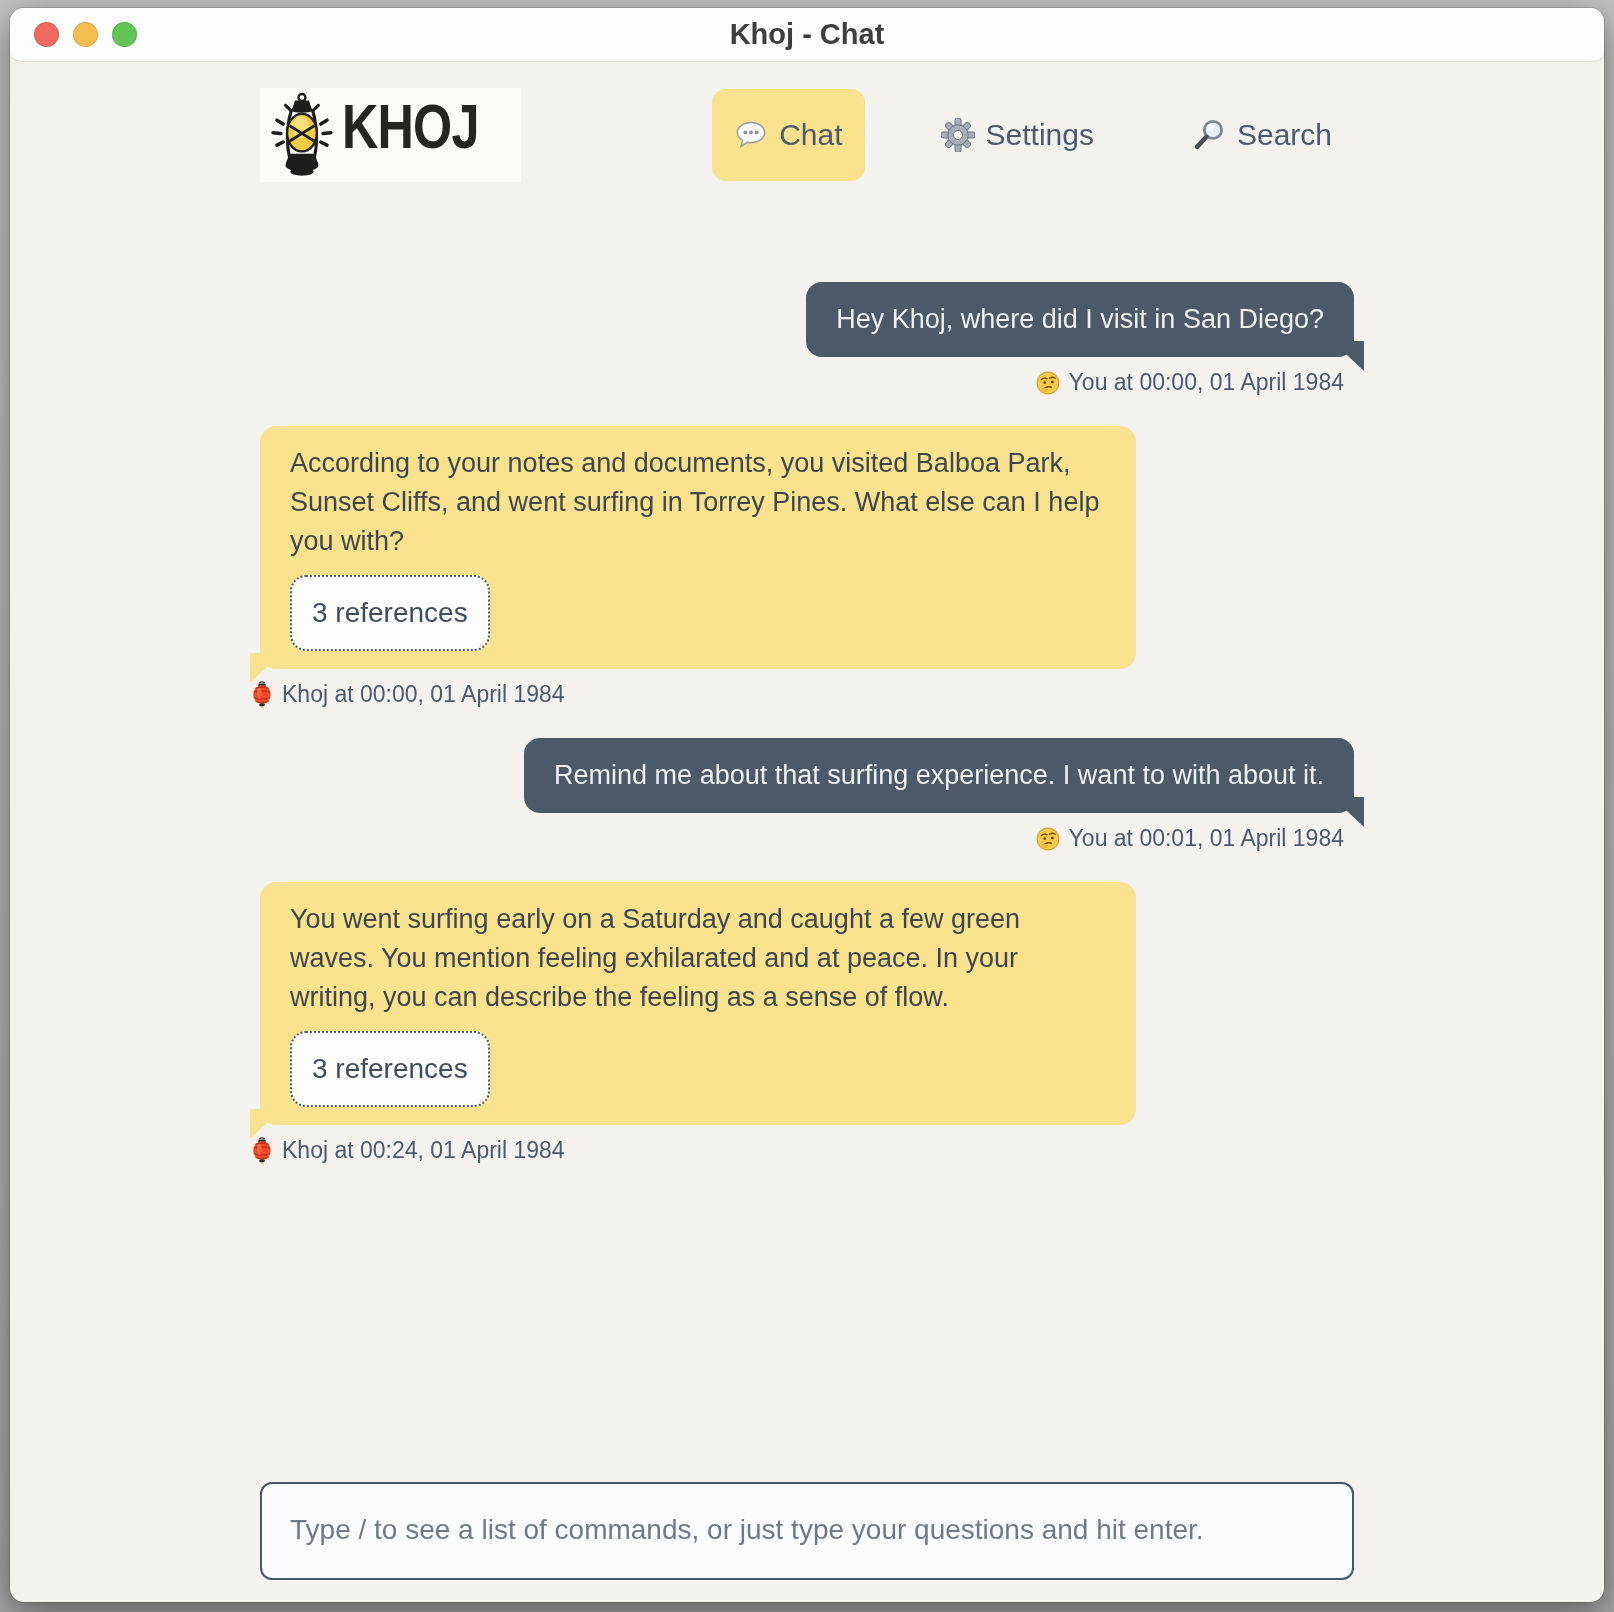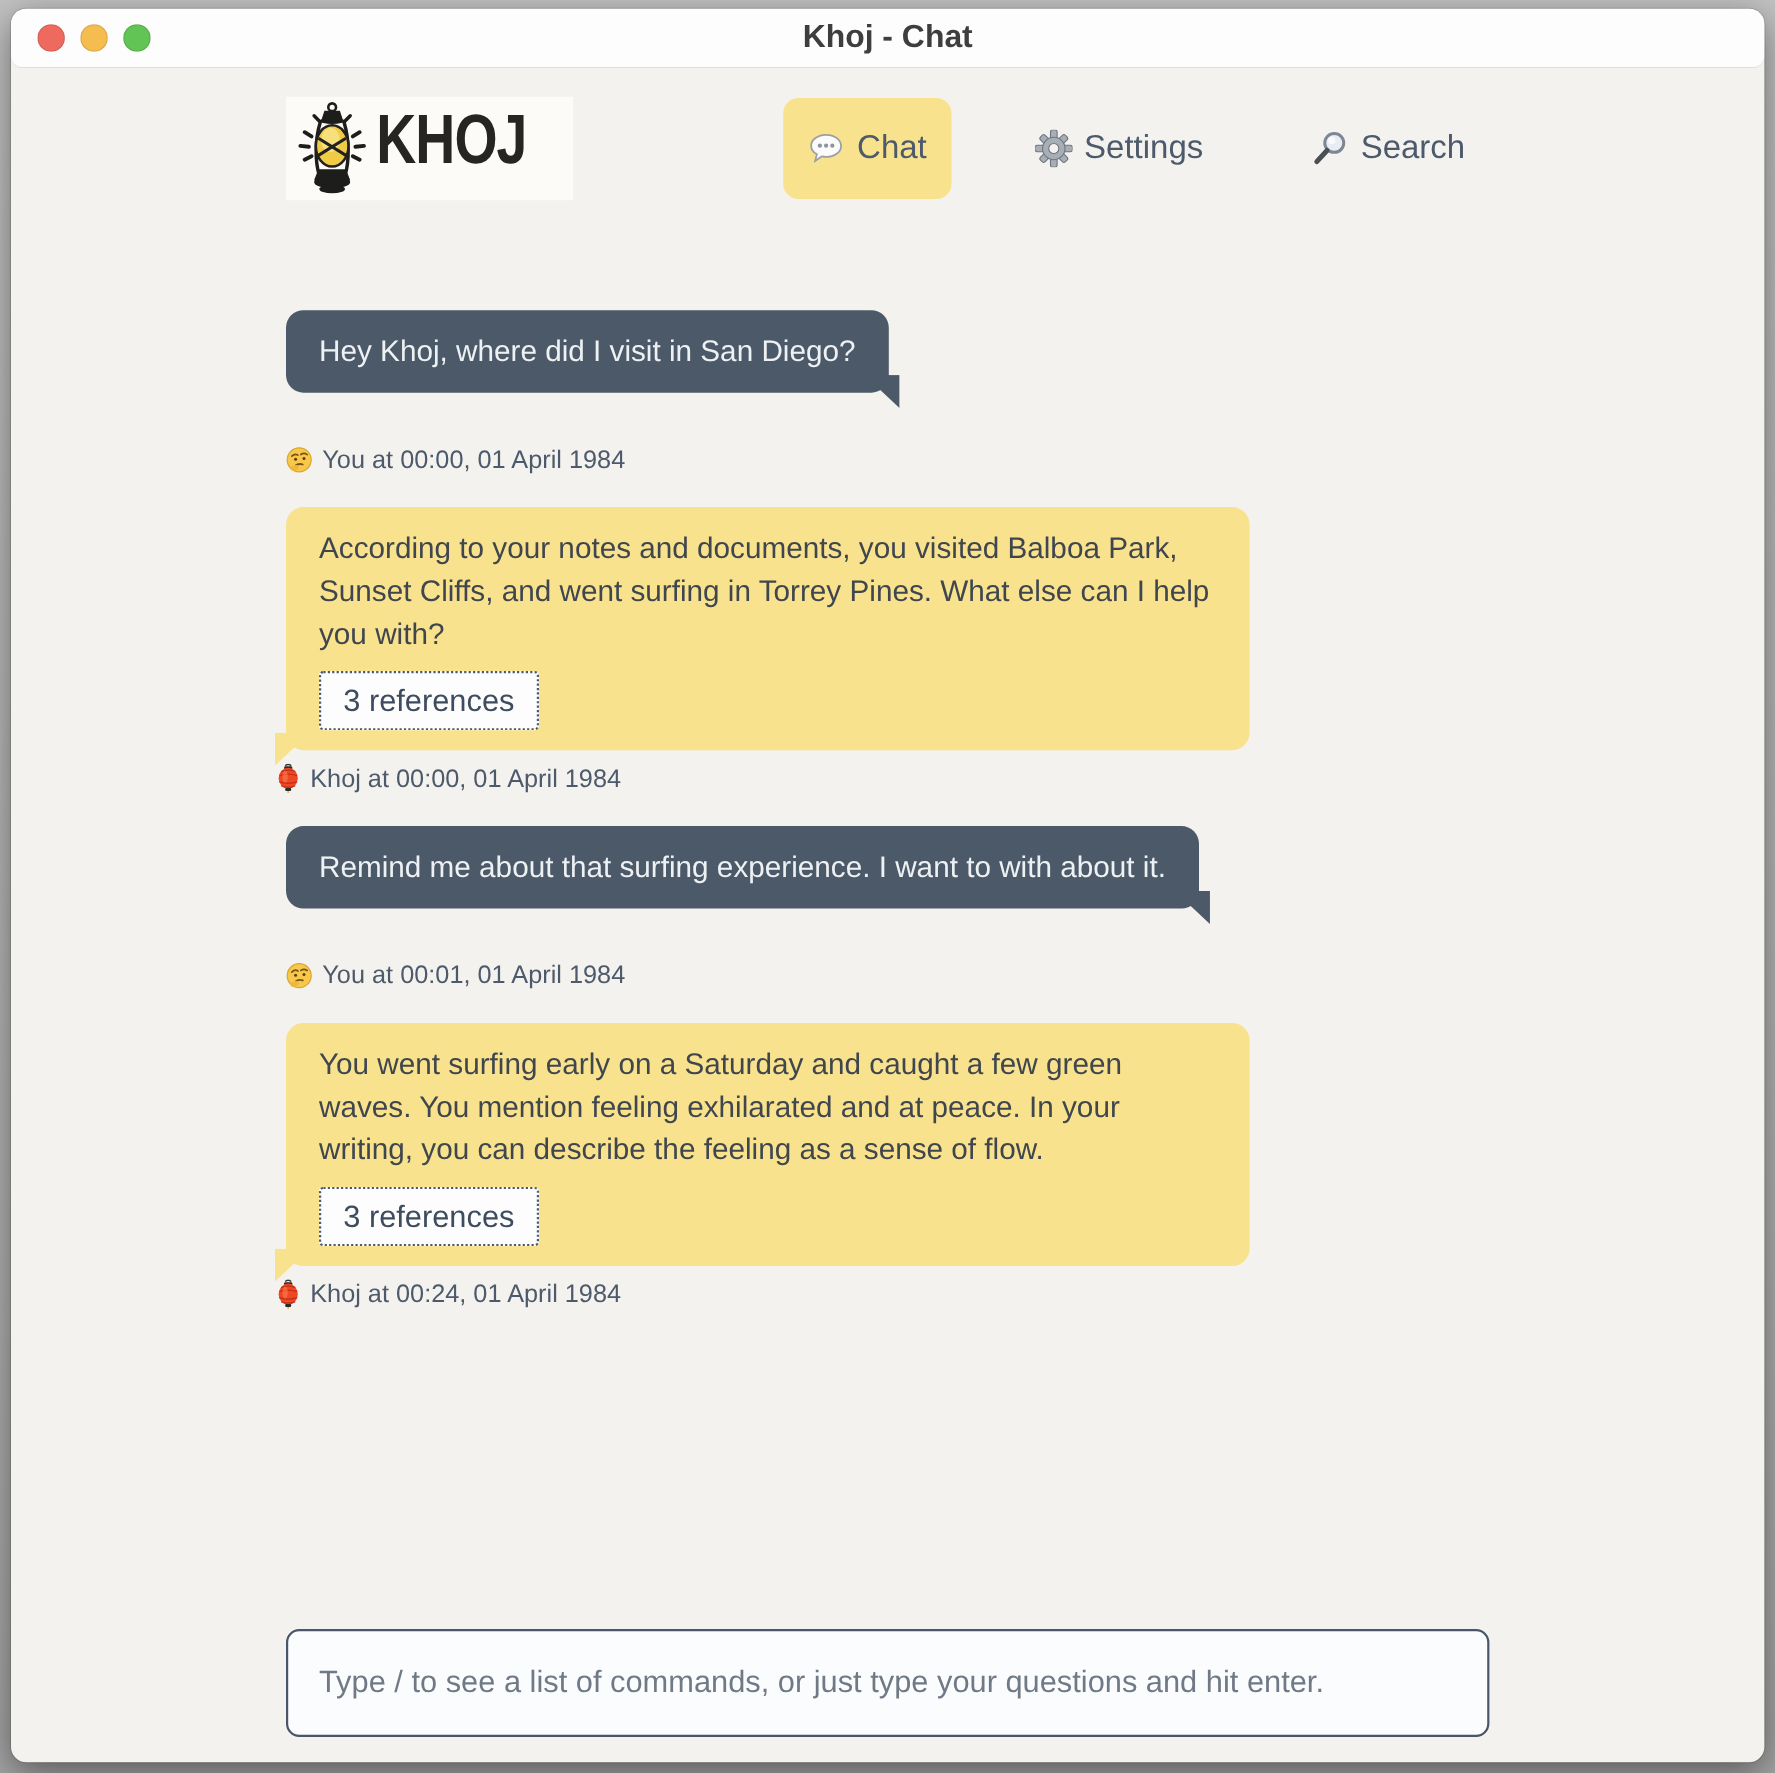--- a/index.html
+++ b/index.html
@@ -49,42 +49,42 @@
   .nav-item {
     display:flex; align-items:center; gap:11px; height:92px; padding:0 22px;
     border-radius:14px; font-size:30px; color:var(--slate,#4c5a6b); cursor:pointer;
   }
   .nav-item.active { background:var(--accent-yellow,#f8e28d); }
   .nav-item svg { display:block; }
 
   
   .chat { margin-top:100px; flex:0 0 auto; }
   .msg-row { display:flex; flex-direction:column; margin-bottom:30px; }
-  .msg-row.you  { align-items:flex-start;gap:35px; }
+  .msg-row.you  { align-items:flex-end; }
   .msg-row.khoj { align-items:flex-start; }
   .bubble {
     position:relative; max-width:876px; border-radius:16px;
     font-size:27px; line-height:39px; padding:18px 30px;
   }
   .bubble.you  { background:var(--user-bubble,#4b5968); color:#eef1f3; }
   .bubble.khoj { background:var(--accent-yellow,#f8e28d); color:#40464e; }
   .bubble.you::after {
     content:""; position:absolute; right:-10px; bottom:-14px; width:32px; height:30px;
     background:var(--user-bubble,#4b5968);
     clip-path:polygon(0 0, 100% 0, 100% 100%);
   }
   .bubble.khoj::after {
     content:""; position:absolute; left:-10px; bottom:-14px; width:32px; height:30px;
     background:var(--accent-yellow,#f8e28d);
     clip-path:polygon(0 0, 100% 0, 0 100%);
   }
   .refs-btn {
     display:inline-block; margin-top:14px; background:#fdfdfd;
-    border:2px dotted #4d5a6b; border-radius:4px;
-    padding:9px 20px; font-size:28px; color:#3e4c5f; cursor:pointer;
+    border:2px dotted #4d5a6b; border-radius:16px;
+    padding:20px 20px; font-size:28px; color:#3e4c5f; cursor:pointer;
     font-family:inherit;
   }
   .meta {
     margin-top:12px; display:flex; align-items:center; gap:9px;
     font-size:23px; color:var(--slate,#4c5a6b);
   }
   .msg-row.you  .meta { padding-right:10px; }
   .msg-row.khoj .meta { margin-left:-9px; }
   .meta svg { display:block; }
 

